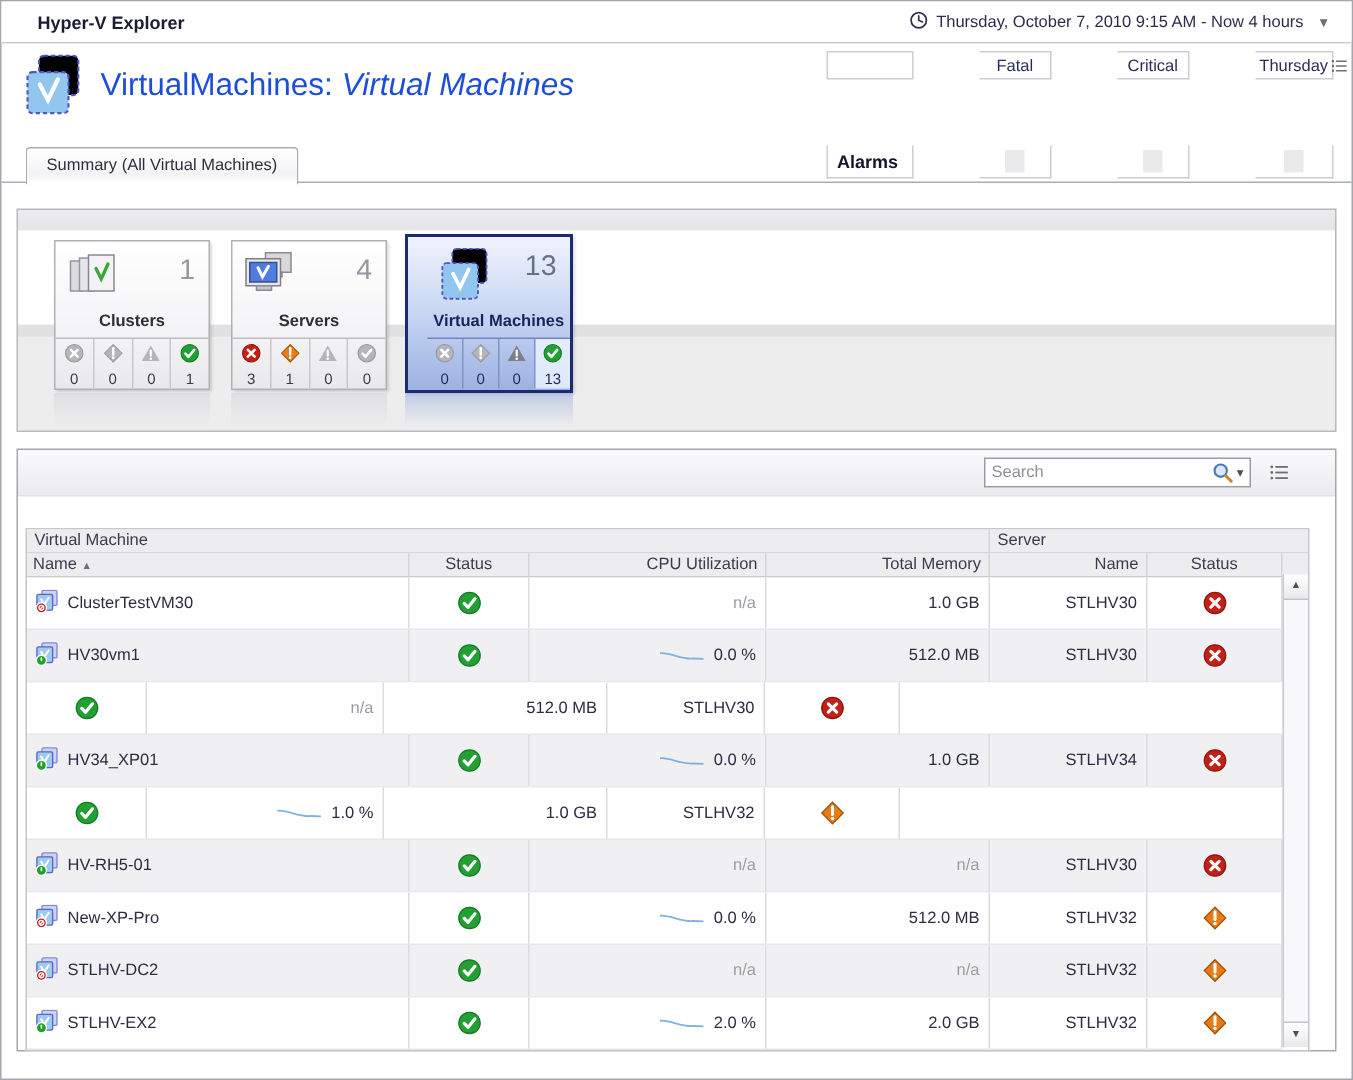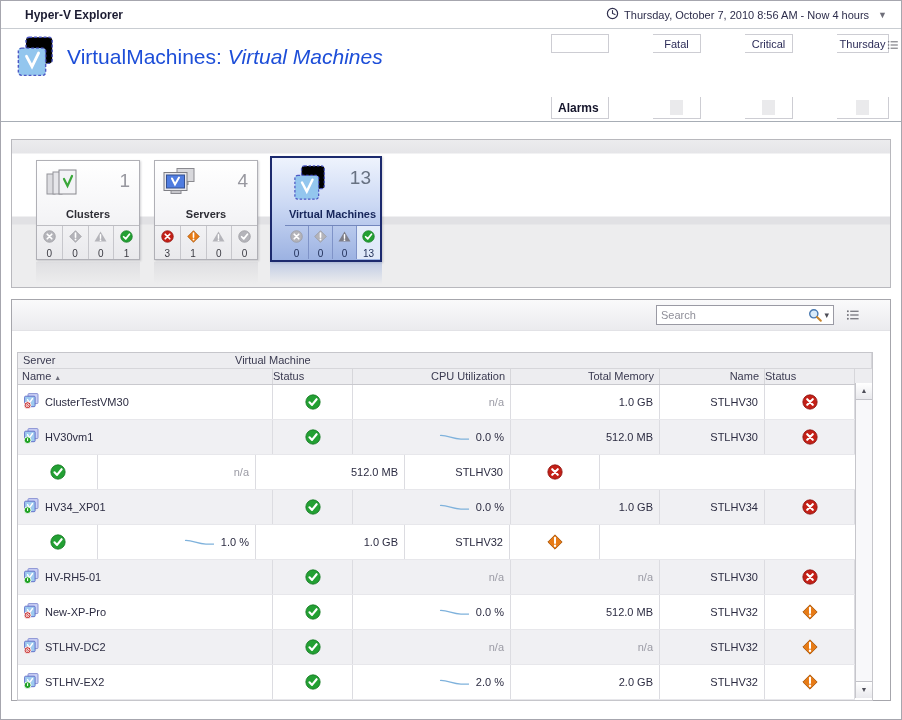--- a/index.html
+++ b/index.html
@@ -76,21 +76,21 @@
   .hrow{display:flex;height:15px;background:#ededf0;font-size:11px;color:#3a3a50;}
   .hrow-group{border-bottom:1px solid #d6d6da;}
   .hrow-cols{border-bottom:1px solid #c9c9ce;}
   .hc{box-sizing:border-box;line-height:14px;white-space:nowrap;overflow:hidden;}
   .g-vm{width:642px;padding-left:5px;border-right:1px solid #d6d6da;}
   .g-srv{width:212px;padding-left:5px;}
   .c-name{width:255px;}.c-status{width:80px;}.c-cpu{width:158px;}.c-mem{width:149px;text-align:right;}.c-srv{width:105px;}.c-srvst{width:90px;}.c-fill{width:17px;border-right:none !important;}
   .hrow-cols .hc{border-right:1px solid #d6d6da;cursor:pointer;}
   .hrow-cols .c-name{padding-left:4px;}
   .hrow-cols .ra{text-align:right;padding-right:5px;}
-  .hrow-cols .ct{}
+  .hrow-cols .ct{text-align:center;}
   .sort-arrow{font-size:7px;color:#6e6e7a;margin-left:3px;}
 
   .rows{width:837px;}
   .row{display:flex;height:35px;box-sizing:border-box;border-bottom:1px solid #e7e7eb;background:#fff;cursor:pointer;}
   .row:nth-child(even){background:#f0f0f3;}
   .cell{box-sizing:border-box;border-right:1px solid #dcdce1;display:flex;align-items:center;font-size:11px;color:#2c2c42;overflow:hidden;white-space:nowrap;}
   .cell-name{padding-left:5px;gap:6px;}
   .cell-status{justify-content:center;}
   .cell-cpu{justify-content:flex-end;padding-right:6px;gap:5px;}
   .cell-mem,.cell-srv{justify-content:flex-end;padding-right:6px;}
@@ -106,21 +106,21 @@
 
 <div class="page">
 
   <div class="topbar">
     <span class="app-title">Hyper-V Explorer</span>
     <span class="time-range">
       <span class="clock-ic"><svg width="13" height="13" viewBox="0 0 13 13">
             <circle cx="6.5" cy="6.5" r="5.1" fill="#fff" stroke="#30304e" stroke-width="1.2"></circle>
             <path d="M6.5 3.6 L6.5 6.5 L9 7.6" stroke="#30304e" stroke-width="1.1" fill="none" stroke-linecap="round"></path>
           </svg></span>
-      <span>Thursday, October 7, 2010 8:56 AM - Now 4 hours</span>
+      <span>Thursday, October 7, 2010 9:15 AM - Now 4 hours</span>
       <span class="time-caret">▼</span>
     </span>
   </div>
 
   <span class="hdr-icon"><svg width="46" height="43.699999999999996" viewBox="0 0 42 40">
         <rect x="10" y="2" width="24" height="24" rx="3" fill="#b5be0" stroke="#4d58c4" stroke-width="1.3" stroke-dasharray="2.6 1.8"></rect>
         <rect x="3" y="12" width="25" height="25" rx="3" fill="#93c6ee" stroke="#4d58c4" stroke-width="1.3" stroke-dasharray="2.6 1.8"></rect>
         <path d="M10.5 19.5 L15.5 29 L21.5 16.5" stroke="#ffffff" stroke-width="2.6" fill="none" stroke-linecap="round"></path>
       </svg></span>
   <div class="page-title">
@@ -147,20 +147,21 @@
   <span class="mini-cust"><svg width="12" height="12" viewBox="0 0 15 15">
         <circle cx="2" cy="3.5" r="1" fill="#6e6e76"></circle>
         <path d="M4.5 3.5 L13.5 3.5" stroke="#6e6e76" stroke-width="1.3"></path>
         <circle cx="2" cy="7.5" r="1" fill="#6e6e76"></circle>
         <path d="M4.5 7.5 L13.5 7.5" stroke="#6e6e76" stroke-width="1.3"></path>
         <circle cx="2" cy="11.5" r="1" fill="#6e6e76"></circle>
         <path d="M4.5 11.5 L13.5 11.5" stroke="#6e6e76" stroke-width="1.3"></path>
       </svg></span>
 
   <div class="tab-line"></div>
+  <div class="tab">Summary (All Virtual Machines)</div>
 
   <div class="tiles-panel">
     <div id="tiles-container">
         <div class="tile t0">
     <div class="tile-top">
       <span class="tile-icon"><svg width="38" height="34" viewBox="0 0 38 34">
                 <rect x="3" y="7" width="8" height="20" fill="#dcdce0" stroke="#94949a"></rect>
                 <rect x="9" y="5" width="9" height="22" fill="#e6e6ea" stroke="#94949a"></rect>
                 <rect x="15" y="3" width="17" height="24" fill="#f3f3f6" stroke="#88888e"></rect>
                 <path d="M20 12 L23.5 19 L28 9" stroke="#3aa73a" stroke-width="2.2" fill="none" stroke-linecap="round"></path>
@@ -313,22 +314,22 @@
             <path d="M4.5 3.5 L13.5 3.5" stroke="#6e6e76" stroke-width="1.3"></path>
             <circle cx="2" cy="7.5" r="1" fill="#6e6e76"></circle>
             <path d="M4.5 7.5 L13.5 7.5" stroke="#6e6e76" stroke-width="1.3"></path>
             <circle cx="2" cy="11.5" r="1" fill="#6e6e76"></circle>
             <path d="M4.5 11.5 L13.5 11.5" stroke="#6e6e76" stroke-width="1.3"></path>
           </svg></span>
     </div>
 
     <div class="grid">
       <div class="hrow hrow-group">
+        <div class="hc g-vm">Virtual Machine</div>
         <div class="hc g-srv">Server</div>
-        <div class="hc g-vm">Virtual Machine</div>
       </div>
       <div class="hrow hrow-cols">
         <div class="hc c-name"><span>Name</span><span class="sort-arrow">▲</span></div>
         <div class="hc c-status ct">Status</div>
         <div class="hc c-cpu ra">CPU Utilization</div>
         <div class="hc c-mem ra">Total Memory</div>
         <div class="hc c-srv ra">Name</div>
         <div class="hc c-srvst ct">Status</div>
         <div class="hc c-fill"></div>
       </div>

